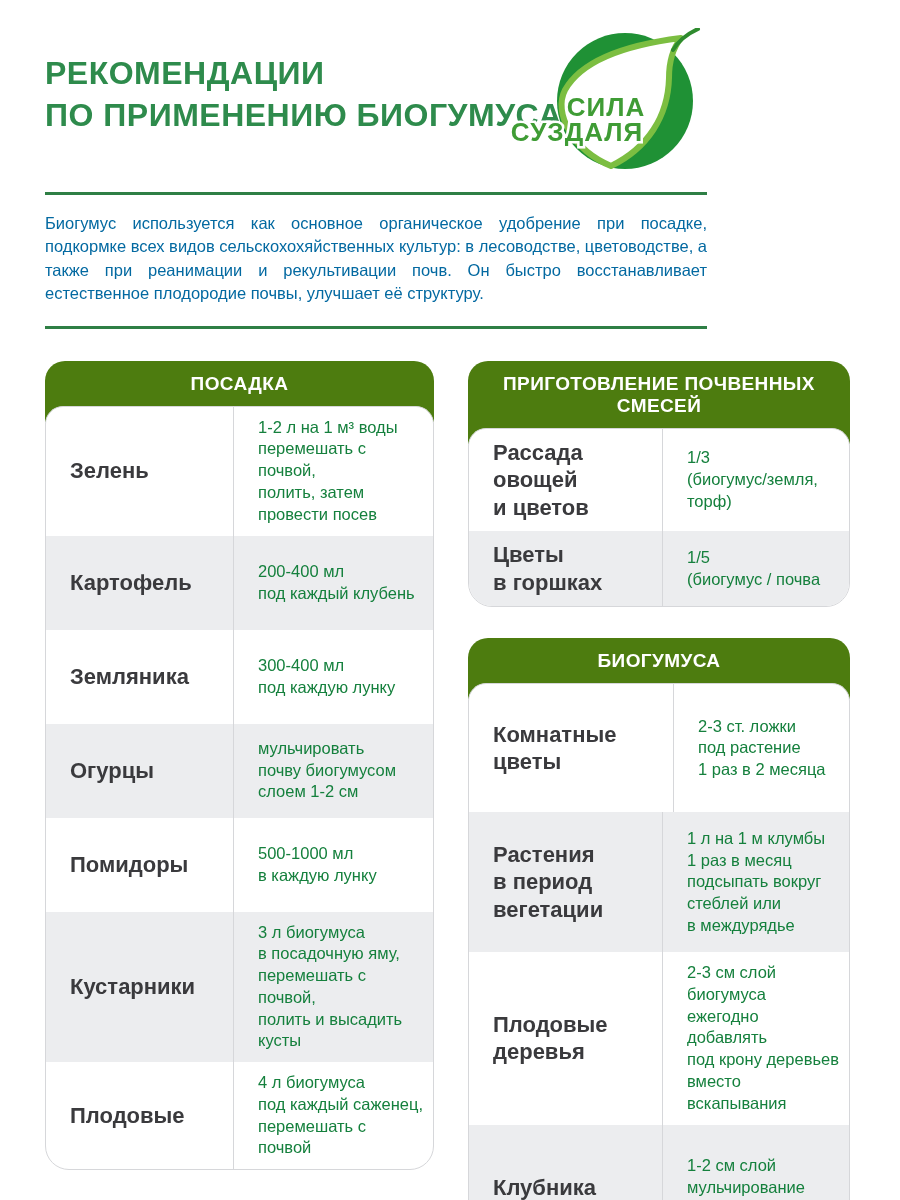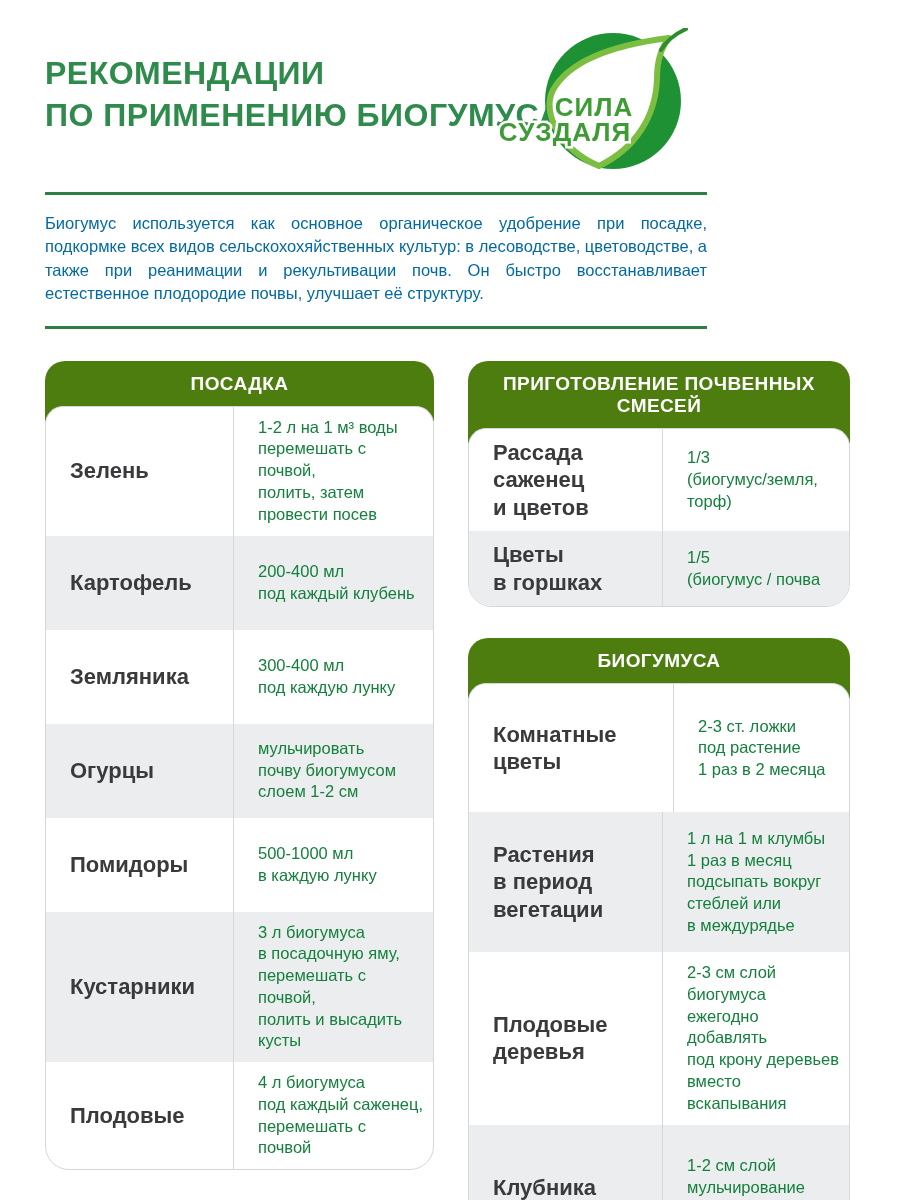--- a/index.html
+++ b/index.html
@@ -4,21 +4,21 @@
 <style>
   * { margin:0; padding:0; box-sizing:border-box; }
   html,body { width:900px; height:1200px; background:#ffffff; overflow:hidden;
               font-family:"Liberation Sans", sans-serif; }
   .page { width:752px; height:1200px; padding:0 45px; position:relative; }
 
   
   .hdr { position:relative; height:192px; }
   .title { padding-top:52px; font-size:32px; line-height:1.32; font-weight:bold;
            color:#2E8B4C; letter-spacing:.5px; white-space:pre-line; }
-  .logo { position:absolute; top:28px; right:16px; width:200px; height:150px; }
+  .logo { position:absolute; top:28px; right:4px; width:200px; height:150px; }
   .logo svg { width:100%; height:100%; }
   .logo text { font-family:"Liberation Sans", sans-serif; font-weight:bold;
                fill:#3F9C35; stroke:#ffffff; stroke-width:5px; paint-order:stroke;
                letter-spacing:1px; }
 
   .rule { border:none; border-top:3px solid #2E7F45; }
   .intro { margin:17px 0 20px 0; font-size:16.5px; line-height:1.42; color:#0369a1;
            text-align:justify; }
 
   
@@ -124,21 +124,21 @@
           </div>
         </div>
       </section>
     </div>
 
     <div class="col-right">
       <section class="card">
         <div class="card-header">ПРИГОТОВЛЕНИЕ ПОЧВЕННЫХ СМЕСЕЙ</div>
         <div class="card-body t-smesi">
           <div class="row">
-            <div class="cell label">Рассада саженец
+            <div class="cell label">Рассада овощей
 и цветов</div>
             <div class="cell value">1/3
 (биогумус/земля,
 торф)</div>
           </div>
           <div class="row">
             <div class="cell label">Цветы
 в горшках</div>
             <div class="cell value">1/5
 (биогумус / почва</div>

